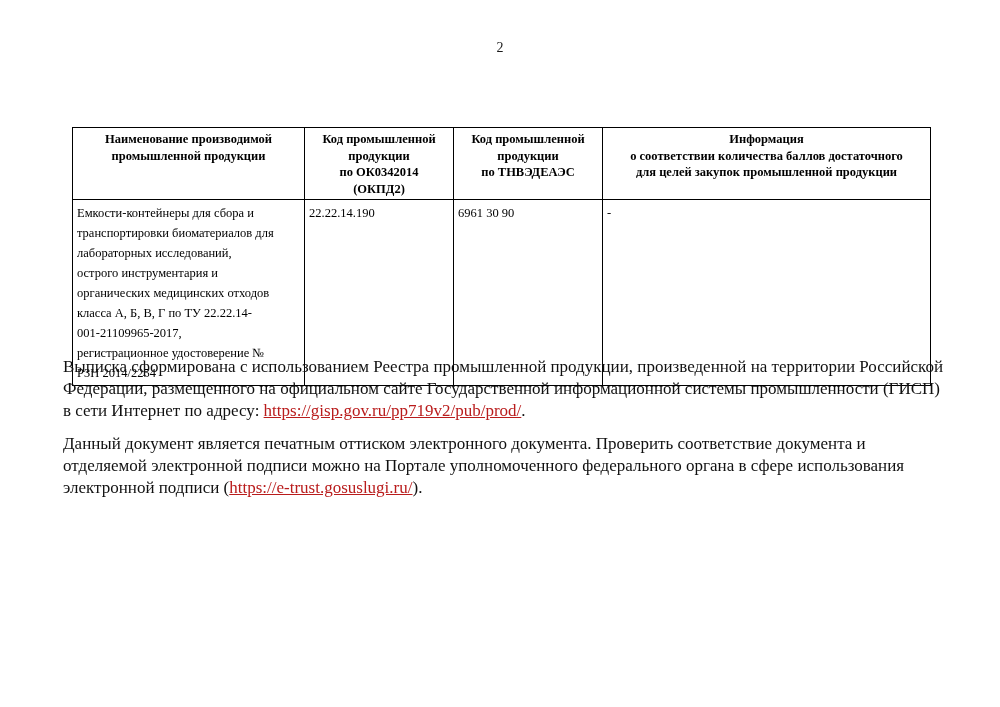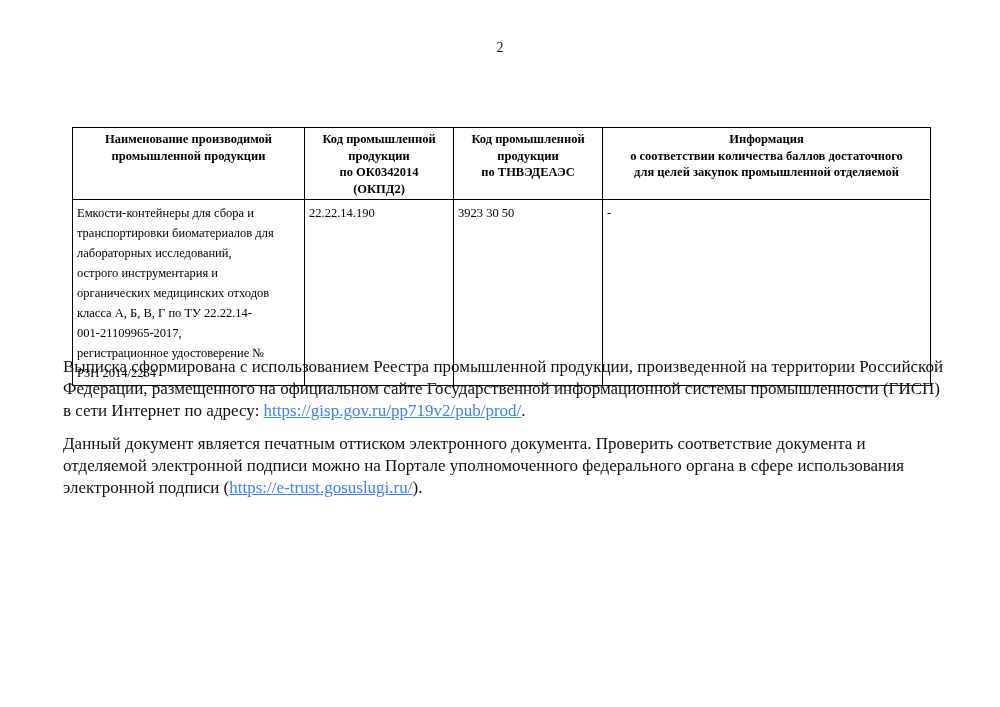--- a/index.html
+++ b/index.html
@@ -60,21 +60,21 @@
     left: 63px;
     top: 356px;
     width: 882px;
     font-size: 17px;
     line-height: 22px;
     color: #111;
   }
   .paragraphs p { margin: 0 0 11px 0; }
   .pre { white-space: pre-line; }
   a.doc-link {
-    color: #3b82f6;
+    color: #b91c1c;
     text-decoration: underline;
     cursor: pointer;
   }
 </style>
 </head>
 <body>
 
 <div class="doc">
 
   <div class="page-num">2</div>
@@ -93,36 +93,36 @@
 промышленной продукции</th>
           <th>Код промышленной
 продукции
 по ОК0342014
 (ОКПД2)</th>
           <th>Код промышленной
 продукции
 по ТНВЭДЕАЭС</th>
           <th>Информация
 о соответствии количества баллов достаточного
-для целей закупок промышленной отделяемой</th>
+для целей закупок промышленной продукции</th>
         </tr>
       </thead>
       <tbody>
         <tr>
           <td class="cell-name">Емкости-контейнеры для сбора и
 транспортировки биоматериалов для
 лабораторных исследований,
 острого инструментария и
 органических медицинских отходов
 класса А, Б, В, Г по ТУ 22.22.14-
 001-21109965-2017,
 регистрационное удостоверение №
 РЗН 2014/2254</td>
           <td class="cell-center">22.22.14.190</td>
-          <td class="cell-center">3923 30 50</td>
+          <td class="cell-center">6961 30 90</td>
           <td>-</td>
         </tr>
       </tbody>
     </table>
   </div>
 
   <div class="paragraphs">
     <p><span class="pre">Выписка сформирована с использованием Реестра промышленной продукции, произведенной на территории Российской
 Федерации, размещенного на официальном сайте Государственной информационной системы промышленности (ГИСП)
 в сети Интернет по адресу: </span><a class="doc-link">https://gisp.gov.ru/pp719v2/pub/prod/</a><span>.</span></p>

